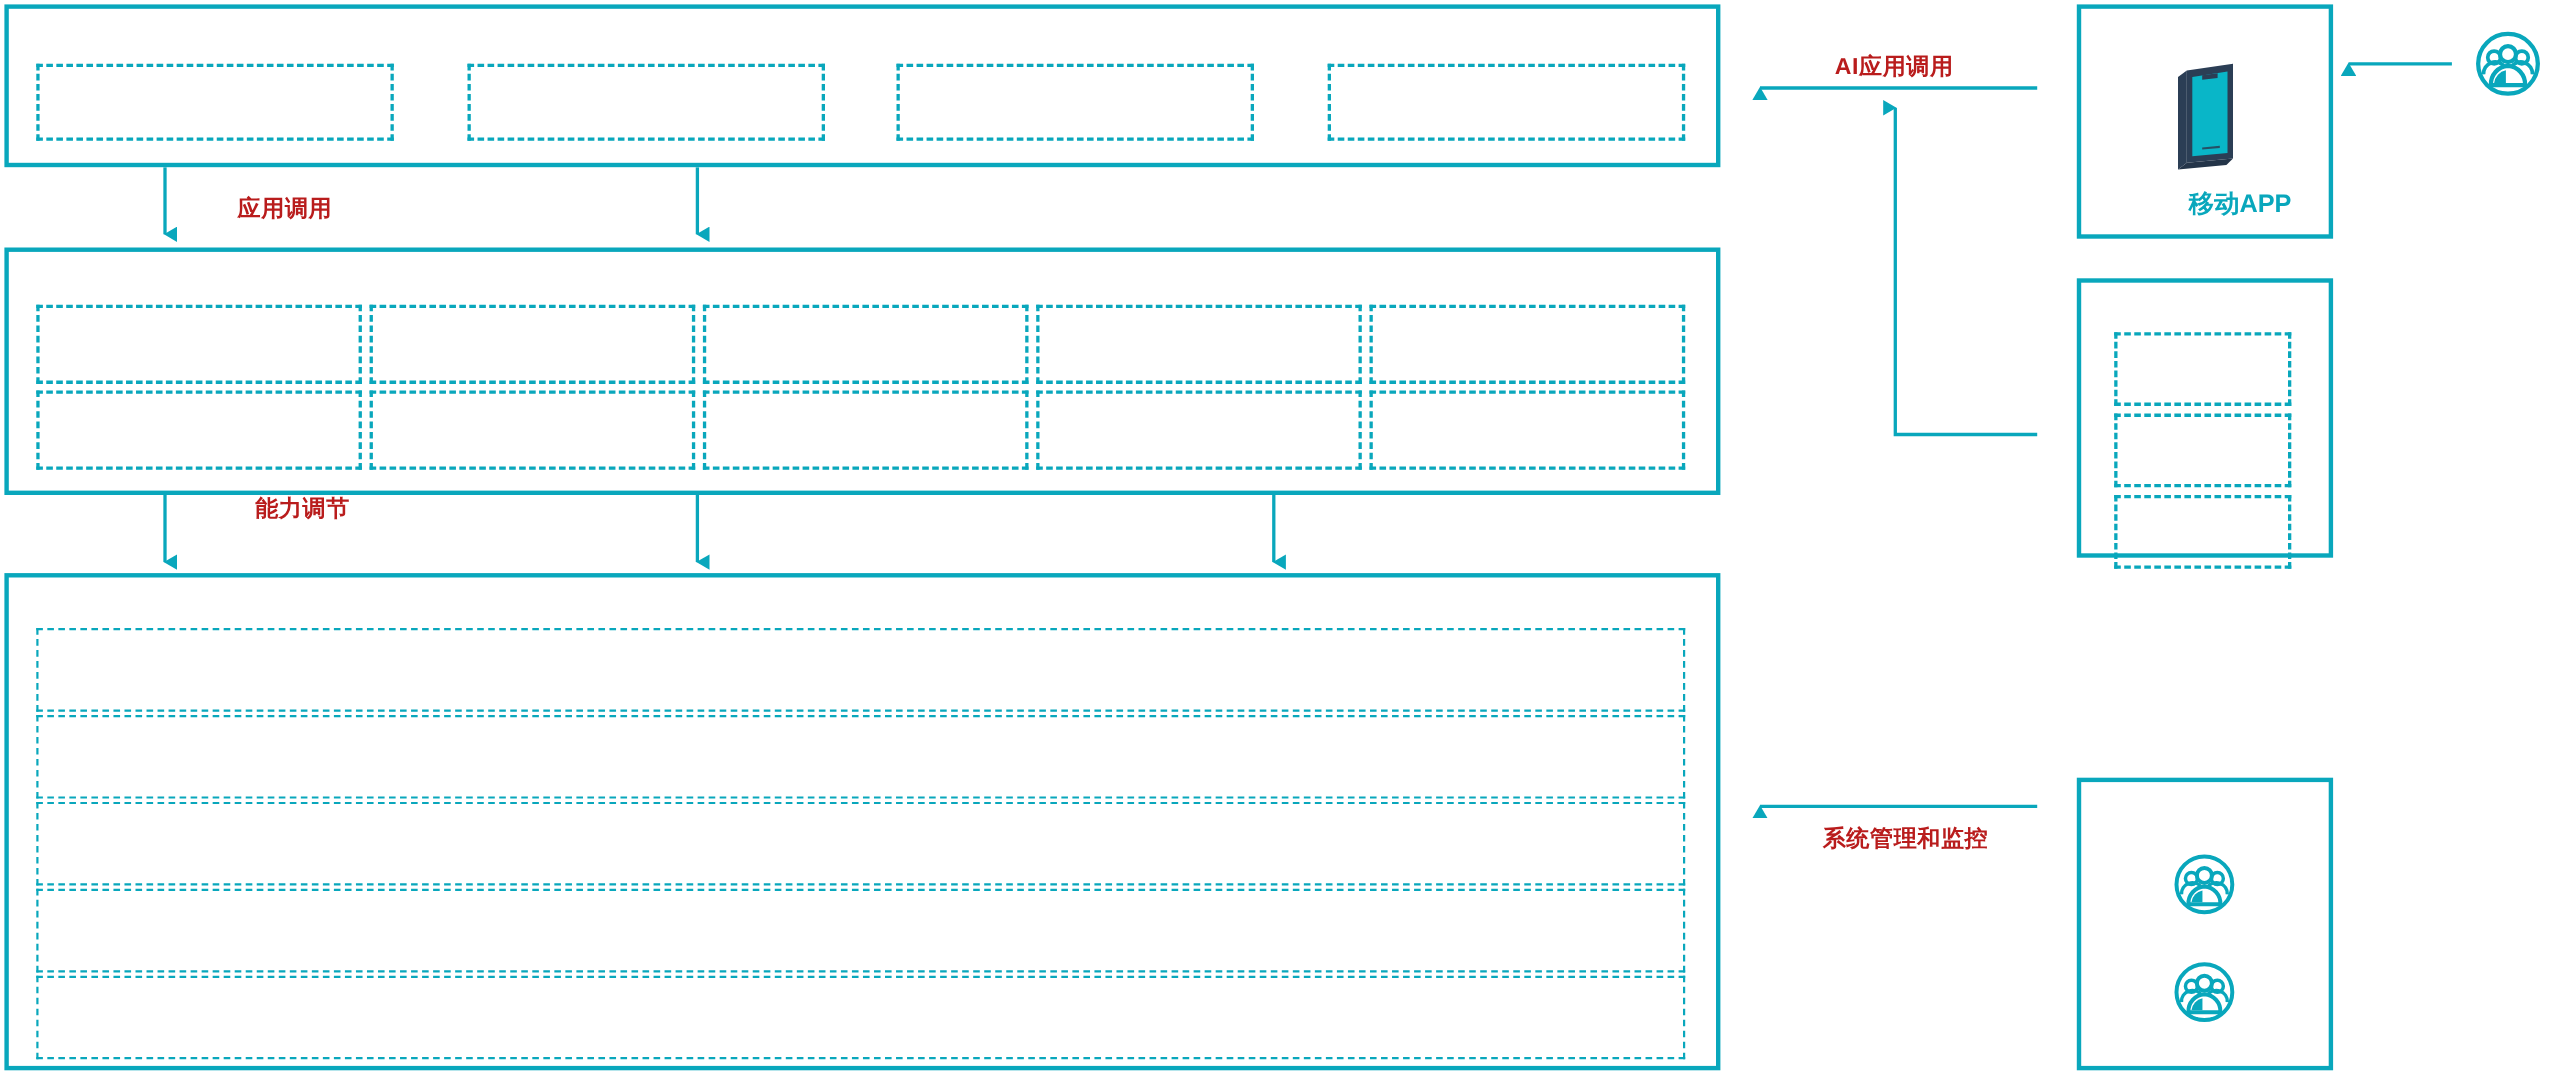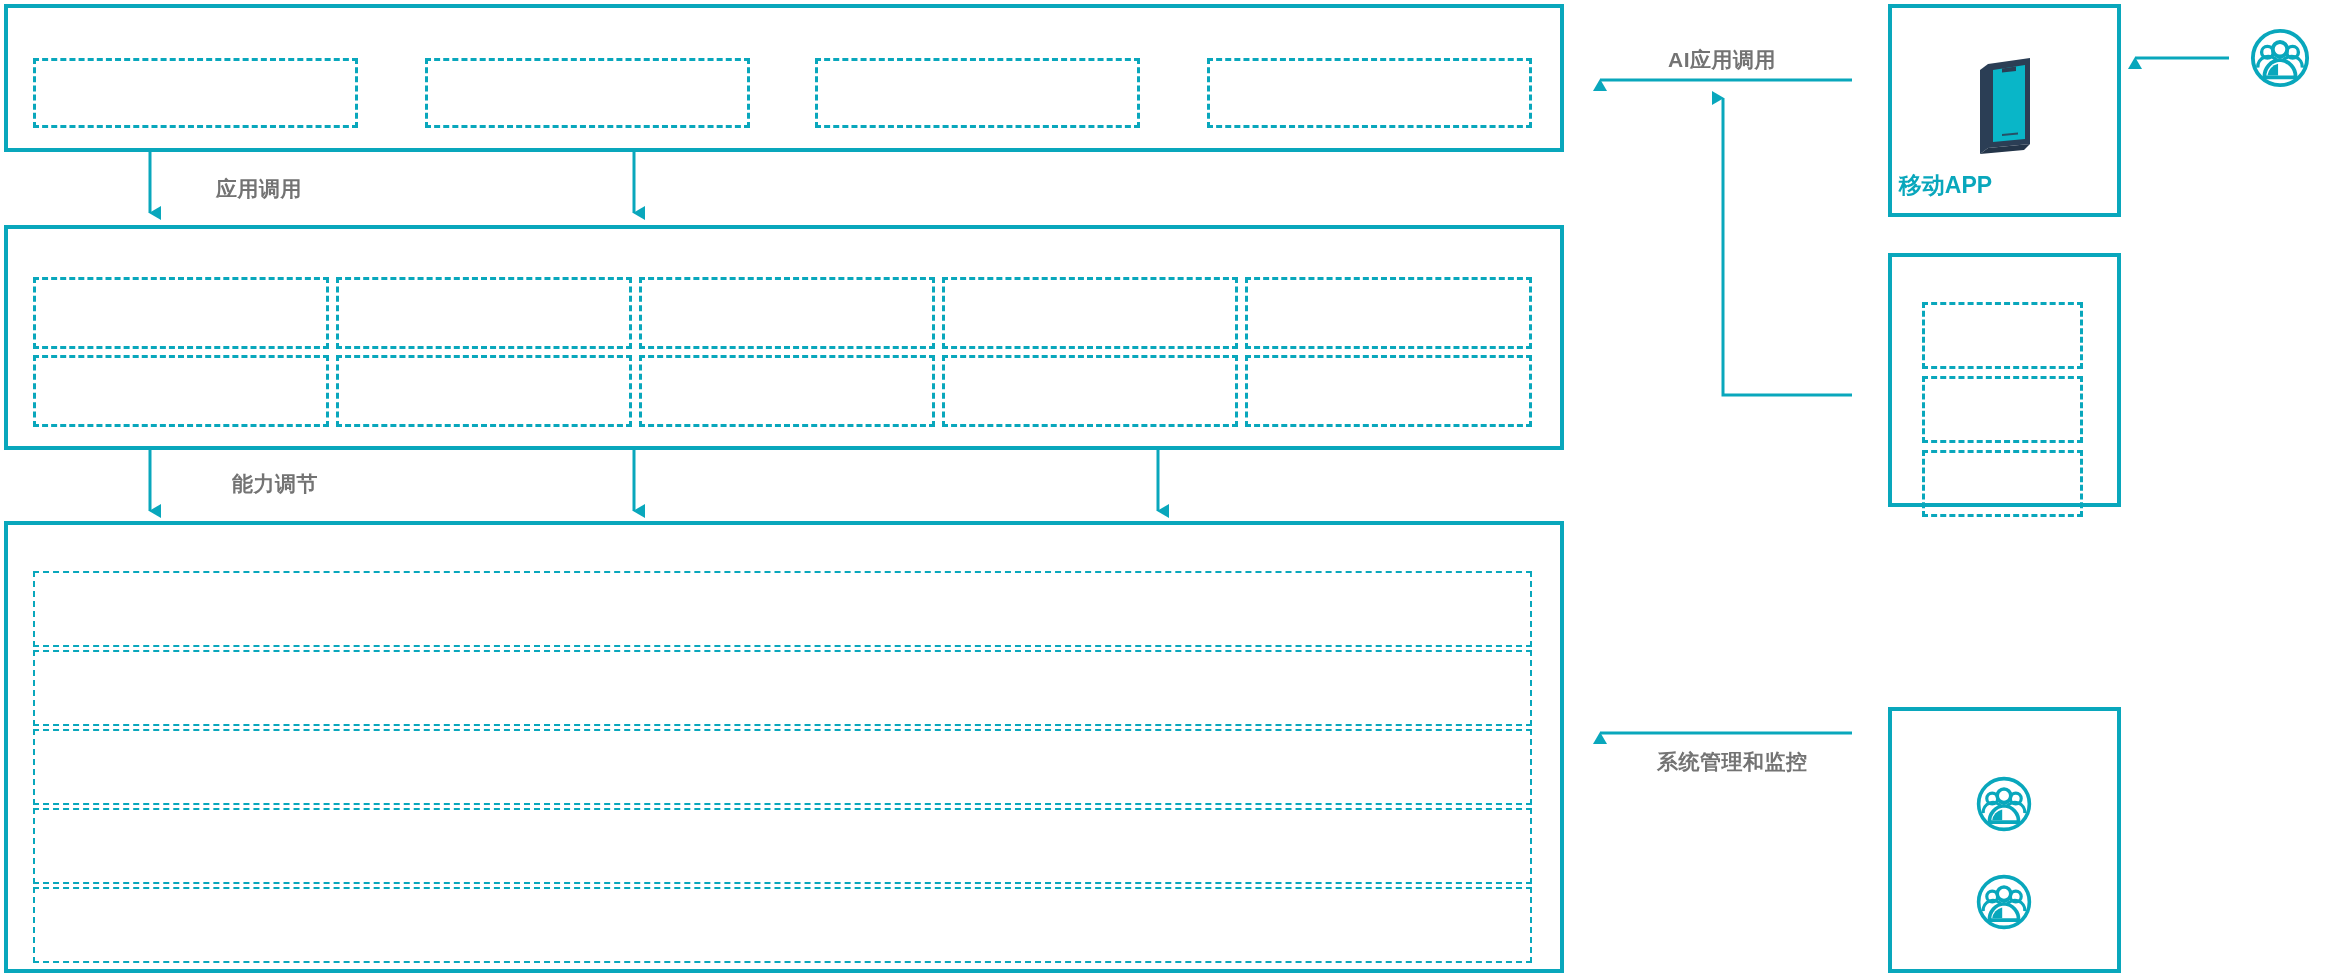--- a/index.html
+++ b/index.html
@@ -37,21 +37,21 @@
     background: transparent;
   }
   .dbox.fine {
     border-width: 2px;
     border-style: dashed;
   }
 
   
   .flow-label {
     position: absolute;
-    color: #737373;
+    color: #b91c1c;
     font-size: 21px;
     font-weight: bold;
     white-space: nowrap;
     letter-spacing: 0.5px;
   }
 
   
   .arrow-layer {
     position: absolute;
     left: 0;
@@ -144,21 +144,21 @@
   <div class="dbox" style="left:639px; top:277px; width:296px; height:72px;"></div>
   <div class="dbox" style="left:942px; top:277px; width:296px; height:72px;"></div>
   <div class="dbox" style="left:1245px; top:277px; width:287px; height:72px;"></div>
 
   <div class="dbox" style="left:33px; top:355px; width:296px; height:72px;"></div>
   <div class="dbox" style="left:336px; top:355px; width:296px; height:72px;"></div>
   <div class="dbox" style="left:639px; top:355px; width:296px; height:72px;"></div>
   <div class="dbox" style="left:942px; top:355px; width:296px; height:72px;"></div>
   <div class="dbox" style="left:1245px; top:355px; width:287px; height:72px;"></div>
 
-  <div class="flow-label" style="left:232px; top:470px;">能力调节</div>
+  <div class="flow-label" style="left:232px; top:448px;">能力调节</div>
 
   <div class="panel" style="left:4px; top:521px; width:1560px; height:452px;">
   </div>
   <div class="dbox fine" style="left:33px; top:571px; width:1499px; height:76px;"></div>
   <div class="dbox fine" style="left:33px; top:650px; width:1499px; height:76px;"></div>
   <div class="dbox fine" style="left:33px; top:729px; width:1499px; height:76px;"></div>
   <div class="dbox fine" style="left:33px; top:808px; width:1499px; height:76px;"></div>
   <div class="dbox fine" style="left:33px; top:887px; width:1499px; height:76px;"></div>
 
   <div class="flow-label" style="left:1668px; top:46px;">AI应用调用</div>
@@ -180,21 +180,21 @@
         <path d="M 14 106 L 22 100 L 64 96 L 58 102 Z" fill="#243549"></path>
 
         <path d="M 27 22 L 59 17 L 59 91 L 27 94 Z" fill="#09B6C8"></path>
 
         <path d="M 36 20.5 L 50 18.5 L 50 23 L 36 24.5 Z" fill="#2B3E55"></path>
 
         <path d="M 36 86 L 52 84.5 L 52 86.5 L 36 88 Z" fill="#2B3E55" opacity="0.85"></path>
       </g>
     </svg>
   </div>
-  <div class="card-label" style="left:1829px; top:170px; width:233px;">移动APP</div>
+  <div class="card-label" style="left:1920px; top:170px; width:233px;">移动APP</div>
 
   <div class="panel" style="left:1888px; top:253px; width:233px; height:254px;">
   </div>
   <div class="dbox" style="left:1922px; top:302px; width:161px; height:67px;"></div>
   <div class="dbox" style="left:1922px; top:376px; width:161px; height:67px;"></div>
   <div class="dbox" style="left:1922px; top:450px; width:161px; height:67px;"></div>
 
   <div class="panel" style="left:1888px; top:707px; width:233px; height:266px;">
   </div>
   <div class="icon-abs" style="left:1975px; top:775px; width:58px; height:58px;">

